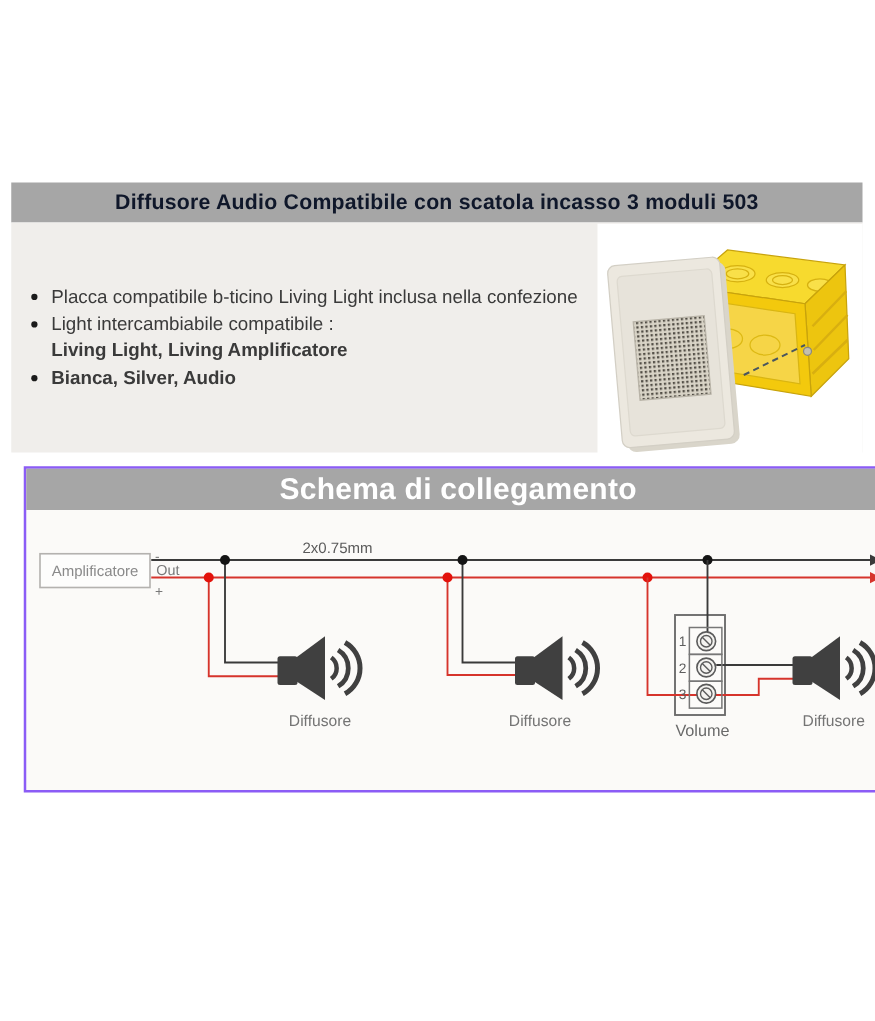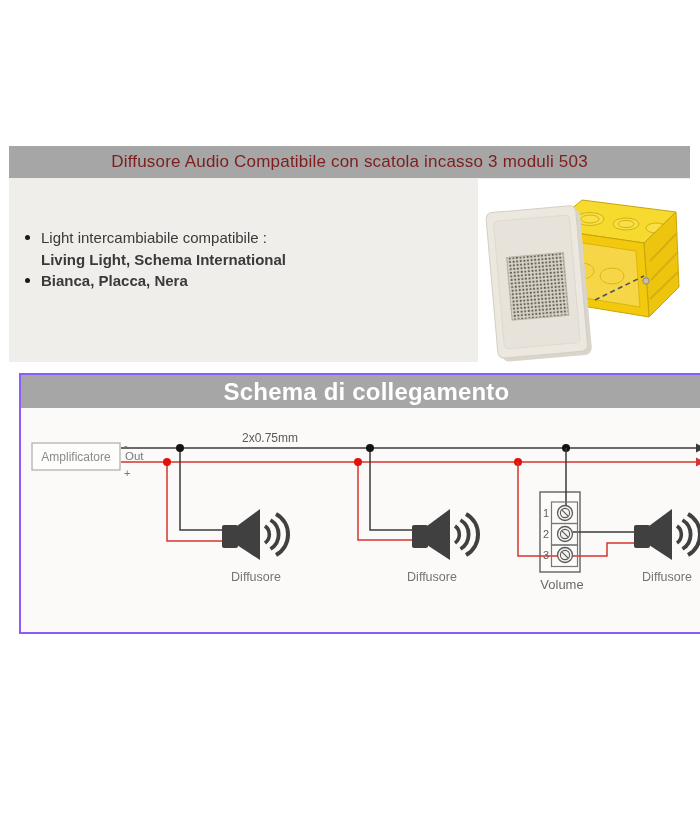--- a/index.html
+++ b/index.html
@@ -2,21 +2,21 @@
 <html><head>
 <meta charset="utf-8">
 <style>
   html,body{margin:0;padding:0;background:#ffffff;}
   .canvas{
     position:relative;width:700px;height:817px;background:#ffffff;overflow:hidden;
     font-family:"Liberation Sans",sans-serif;
   }
   .header-bar{
     position:absolute;left:9px;top:146px;width:681px;height:32px;
-    background:#a6a6a6;color:#7f1d1d;font-weight:normal;font-size:17px;
+    background:#a6a6a6;color:#0f172a;font-weight:bold;font-size:17px;
     display:flex;align-items:center;justify-content:center;letter-spacing:.2px;
   }
   .features-panel{
     position:absolute;left:9px;top:178px;width:681px;height:184px;
     background:#f0eeeb;
   }
   .photo-panel{
     position:absolute;left:478px;top:179px;width:212px;height:192px;
     background:#ffffff;
   }
@@ -88,26 +88,31 @@
         <rect x="14" y="30" width="90" height="146" rx="6" fill="#ece8df" stroke="#d3cfc5"></rect>
         <rect x="21" y="39" width="76" height="128" rx="4" fill="#e7e3da" stroke="#ddd9cf"></rect>
         <rect x="31" y="76" width="57" height="63" fill="url(#grillep)" stroke="#b9b4a8"></rect>
       </g>
     </svg>
   </div>
 
   <div class="bullets">
     <div class="bullet-row">
       <span class="bullet-dot"></span>
-      <span>Light intercambiabile compatibile :</span>
-      <b class="bold-line">Living Light, Schema International</b>
+      <span>Placca compatibile b-ticino Living Light inclusa nella confezione</span>
+      <b class="bold-line"></b>
     </div>
     <div class="bullet-row">
       <span class="bullet-dot"></span>
-      <b class="bold-line">Bianca, Placca, Nera</b>
+      <span>Light intercambiabile compatibile :</span>
+      <b class="bold-line">Living Light, Living Amplificatore</b>
+    </div>
+    <div class="bullet-row">
+      <span class="bullet-dot"></span>
+      <b class="bold-line">Bianca, Silver, Audio</b>
     </div>
   </div>
 
   <div class="schema-box">
     <div class="schema-title">
       <span>Schema di collegamento</span>
     </div>
 
     <svg class="diagram-svg" width="691" height="224" viewBox="4 408 691 224">
       <defs>

